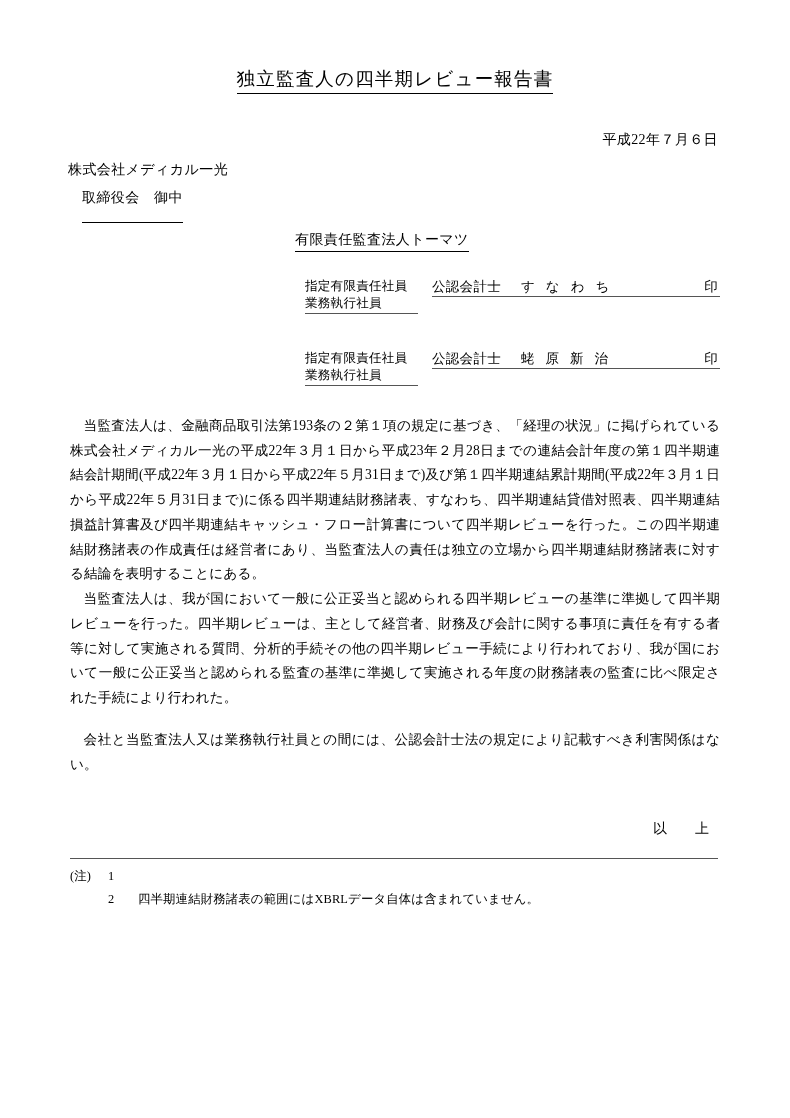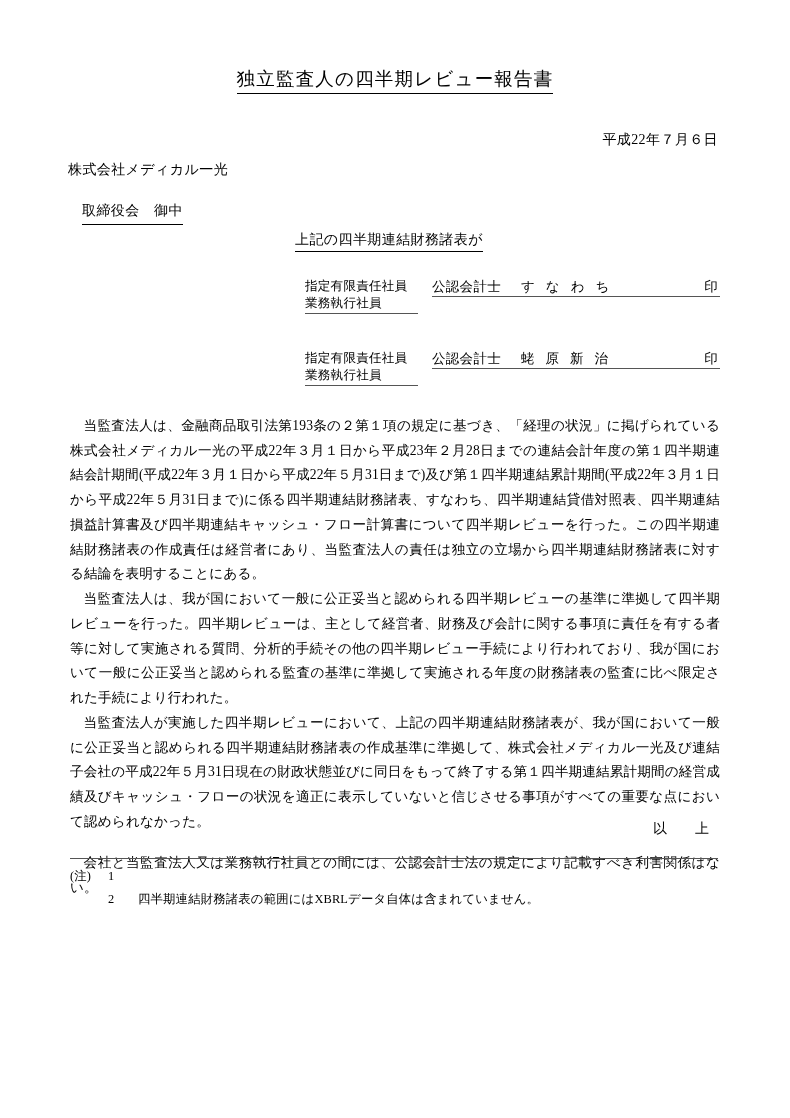--- a/index.html
+++ b/index.html
@@ -54,23 +54,23 @@
     left: 68px;
     top: 158px;
     font-size: 14px;
     letter-spacing: 0.4px;
     line-height: 1.75;
   }
   .addressee-company { display: block; }
   .addressee-board {
     display: inline-block;
     margin-left: 14px;
-    margin-top: 16px;
+    margin-top: 3px;
     border-bottom: 1.1px solid #000;
-    padding-bottom: 1px;
+    padding-bottom: 12px;
     text-align: right;
   }
 
   
   .firm-wrap {
     position: absolute;
     left: 295px;
     top: 231px;
     font-size: 14px;
     letter-spacing: 0.4px;
@@ -202,21 +202,21 @@
   </div>
 
   <div class="doc-date">平成22年７月６日</div>
 
   <div class="addressee">
     <span class="addressee-company">株式会社メディカル一光</span>
     <span class="addressee-board">取締役会　御中</span>
   </div>
 
   <div class="firm-wrap">
-    <span class="firm-name">上記の四半期連結財務諸表が</span>
+    <span class="firm-name">有限責任監査法人トーマツ</span>
   </div>
 
   <div class="sig-block first">
     <div class="sig-role">
       <span>指定有限責任社員</span>
       <span>業務執行社員</span>
     </div>
     <div class="sig-name">
       <span class="sig-qual">公認会計士</span>
       <span class="sig-person">すなわち</span>
@@ -232,21 +232,20 @@
     <div class="sig-name">
       <span class="sig-qual">公認会計士</span>
       <span class="sig-person">蛯原新治</span>
       <span class="sig-seal">印</span>
     </div>
   </div>
 
   <div class="body-area">
     <p class="para">当監査法人は、金融商品取引法第193条の２第１項の規定に基づき、「経理の状況」に掲げられている株式会社メディカル一光の平成22年３月１日から平成23年２月28日までの連結会計年度の第１四半期連結会計期間(平成22年３月１日から平成22年５月31日まで)及び第１四半期連結累計期間(平成22年３月１日から平成22年５月31日まで)に係る四半期連結財務諸表、すなわち、四半期連結貸借対照表、四半期連結損益計算書及び四半期連結キャッシュ・フロー計算書について四半期レビューを行った。この四半期連結財務諸表の作成責任は経営者にあり、当監査法人の責任は独立の立場から四半期連結財務諸表に対する結論を表明することにある。</p>
     <p class="para">当監査法人は、我が国において一般に公正妥当と認められる四半期レビューの基準に準拠して四半期レビューを行った。四半期レビューは、主として経営者、財務及び会計に関する事項に責任を有する者等に対して実施される質問、分析的手続その他の四半期レビュー手続により行われており、我が国において一般に公正妥当と認められる監査の基準に準拠して実施される年度の財務諸表の監査に比べ限定された手続により行われた。</p>
-    <p class="para">当監査法人が実施した四半期レビューにおいて、上記の四半期連結財務諸表が、我が国において一般に公正妥当と認められる四半期連結財務諸表の作成基準に準拠して、株式会社メディカル一光及び連結子会社の平成22年５月31日現在の財政状態並びに同日をもって終了する第１四半期連結累計期間の経営成績及びキャッシュ・フローの状況を適正に表示していないと信じさせる事項がすべての重要な点において認められなかった。</p>
     <p class="para spaced">会社と当監査法人又は業務執行社員との間には、公認会計士法の規定により記載すべき利害関係はない。</p>
   </div>
 
   <div class="closing">以　上</div>
 
   <div class="divider"></div>
 
   <div class="notes">
     <div class="note-row">
       <span class="note-label">(注)</span>

